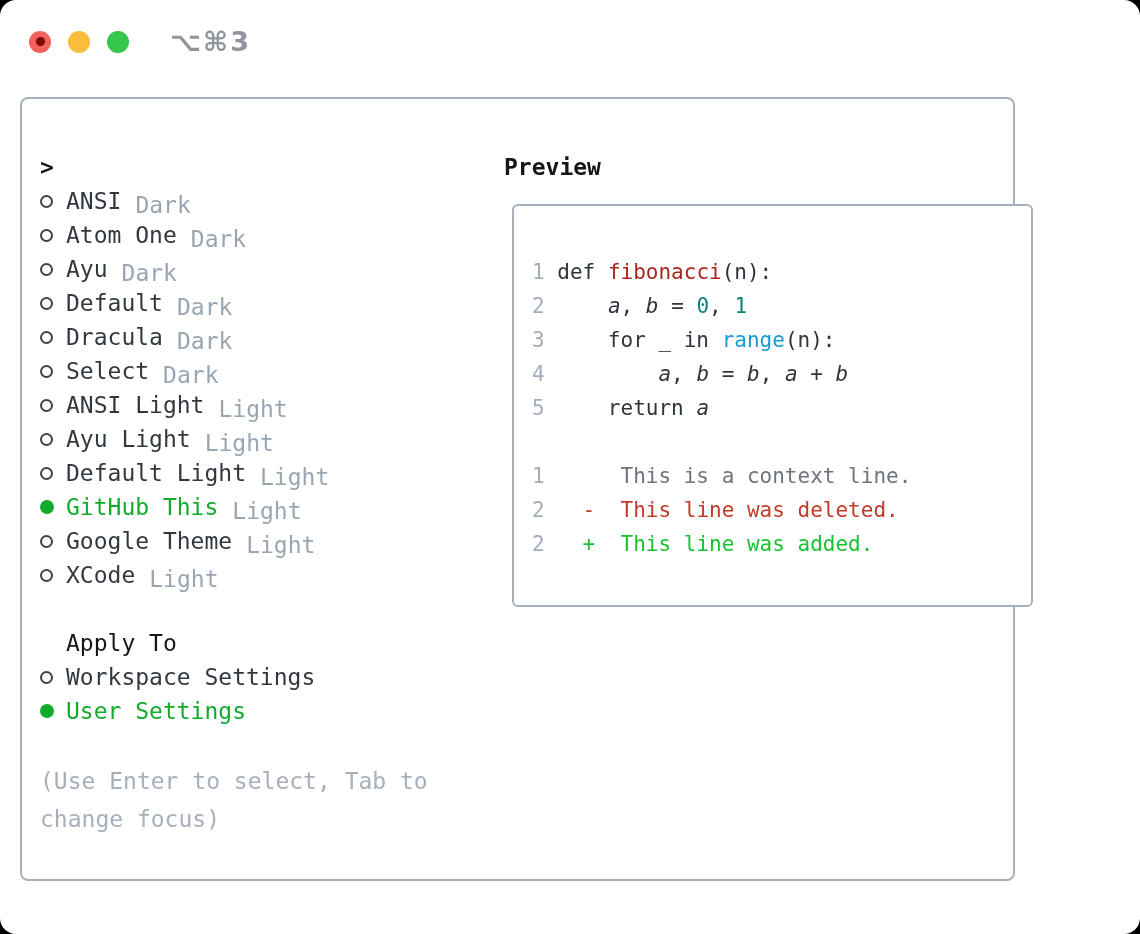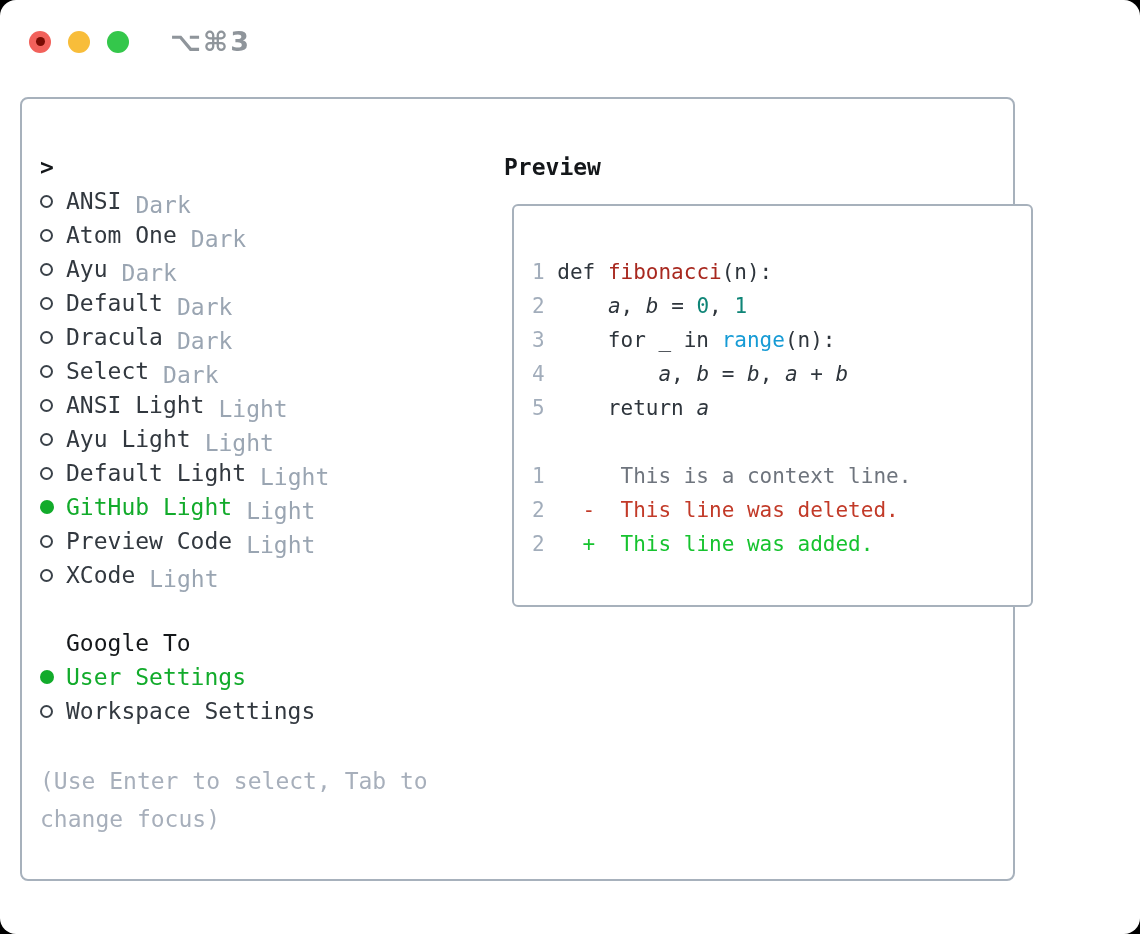--- a/index.html
+++ b/index.html
@@ -79,32 +79,32 @@
       <div id="theme-list">
           <div class="row"><span class="bullet-slot"><span class="bullet"></span></span><span class="item-name">ANSI</span><span class="variant">Dark</span></div>
           <div class="row"><span class="bullet-slot"><span class="bullet"></span></span><span class="item-name">Atom One</span><span class="variant">Dark</span></div>
           <div class="row"><span class="bullet-slot"><span class="bullet"></span></span><span class="item-name">Ayu</span><span class="variant">Dark</span></div>
           <div class="row"><span class="bullet-slot"><span class="bullet"></span></span><span class="item-name">Default</span><span class="variant">Dark</span></div>
           <div class="row"><span class="bullet-slot"><span class="bullet"></span></span><span class="item-name">Dracula</span><span class="variant">Dark</span></div>
           <div class="row"><span class="bullet-slot"><span class="bullet"></span></span><span class="item-name">Select</span><span class="variant">Dark</span></div>
           <div class="row"><span class="bullet-slot"><span class="bullet"></span></span><span class="item-name">ANSI Light</span><span class="variant">Light</span></div>
           <div class="row"><span class="bullet-slot"><span class="bullet"></span></span><span class="item-name">Ayu Light</span><span class="variant">Light</span></div>
           <div class="row"><span class="bullet-slot"><span class="bullet"></span></span><span class="item-name">Default Light</span><span class="variant">Light</span></div>
-          <div class="row selected"><span class="bullet-slot"><span class="bullet filled"></span></span><span class="item-name">GitHub Light</span><span class="variant">Light</span></div>
-          <div class="row"><span class="bullet-slot"><span class="bullet"></span></span><span class="item-name">Preview Code</span><span class="variant">Light</span></div>
+          <div class="row selected"><span class="bullet-slot"><span class="bullet filled"></span></span><span class="item-name">GitHub This</span><span class="variant">Light</span></div>
+          <div class="row"><span class="bullet-slot"><span class="bullet"></span></span><span class="item-name">Google Theme</span><span class="variant">Light</span></div>
           <div class="row"><span class="bullet-slot"><span class="bullet"></span></span><span class="item-name">XCode</span><span class="variant">Light</span></div>
         </div>
 
       <div class="spacer"></div>
 
-      <div class="apply-title">Google To</div>
+      <div class="apply-title">Apply To</div>
 
       <div id="apply-list">
+          <div class="row"><span class="bullet-slot"><span class="bullet"></span></span><span class="item-name">Workspace Settings</span></div>
           <div class="row selected"><span class="bullet-slot"><span class="bullet filled"></span></span><span class="item-name">User Settings</span></div>
-          <div class="row"><span class="bullet-slot"><span class="bullet"></span></span><span class="item-name">Workspace Settings</span></div>
         </div>
 
       <div class="hint">(Use Enter to select, Tab to change focus)</div>
     </div>
 
     <div class="preview-title">Preview</div>
 
     <div class="preview-box">
       <div class="code" id="code-area"><div class="code-line"><span class="tok-lineno">1</span><span class="tok-plain"> def </span><span class="tok-func">fibonacci</span><span class="tok-plain">(n):</span></div><div class="code-line"><span class="tok-lineno">2</span><span class="tok-plain">     </span><span class="tok-var">a</span><span class="tok-plain">, </span><span class="tok-var">b</span><span class="tok-plain"> = </span><span class="tok-num">0</span><span class="tok-plain">, </span><span class="tok-num">1</span></div><div class="code-line"><span class="tok-lineno">3</span><span class="tok-plain">     for _ in </span><span class="tok-builtin">range</span><span class="tok-plain">(n):</span></div><div class="code-line"><span class="tok-lineno">4</span><span class="tok-plain">         </span><span class="tok-var">a</span><span class="tok-plain">, </span><span class="tok-var">b</span><span class="tok-plain"> = </span><span class="tok-var">b</span><span class="tok-plain">, </span><span class="tok-var">a</span><span class="tok-plain"> + </span><span class="tok-var">b</span></div><div class="code-line"><span class="tok-lineno">5</span><span class="tok-plain">     return </span><span class="tok-var">a</span></div><div class="code-line"></div><div class="code-line"><span class="tok-lineno">1</span><span class="tok-context">      This is a context line.</span></div><div class="code-line"><span class="tok-lineno">2</span><span class="tok-plain">   </span><span class="tok-del">-</span><span class="tok-del">  This line was deleted.</span></div><div class="code-line"><span class="tok-lineno">2</span><span class="tok-plain">   </span><span class="tok-add">+</span><span class="tok-add">  This line was added.</span></div></div>
     </div>

